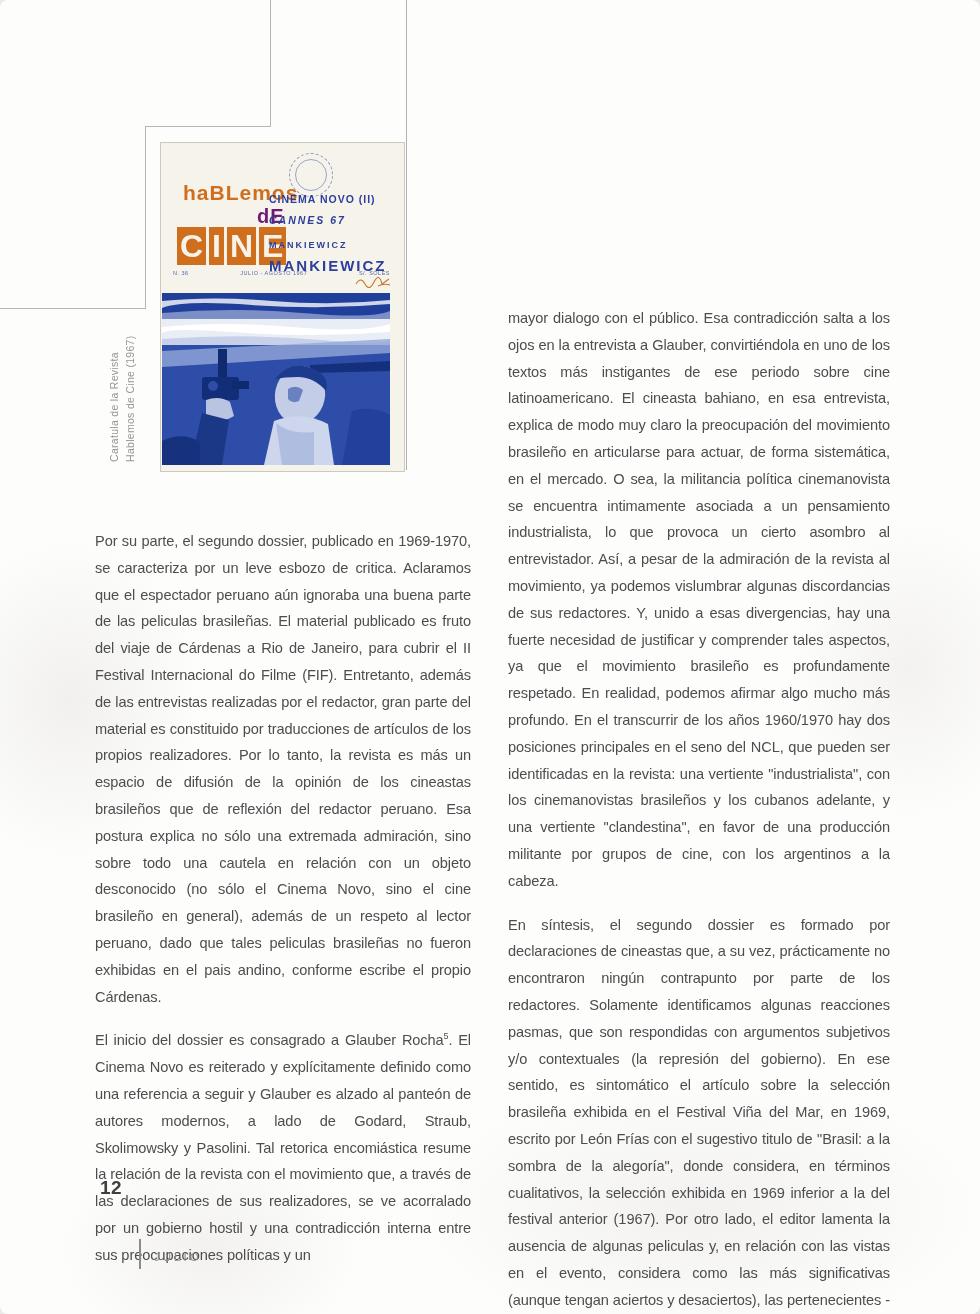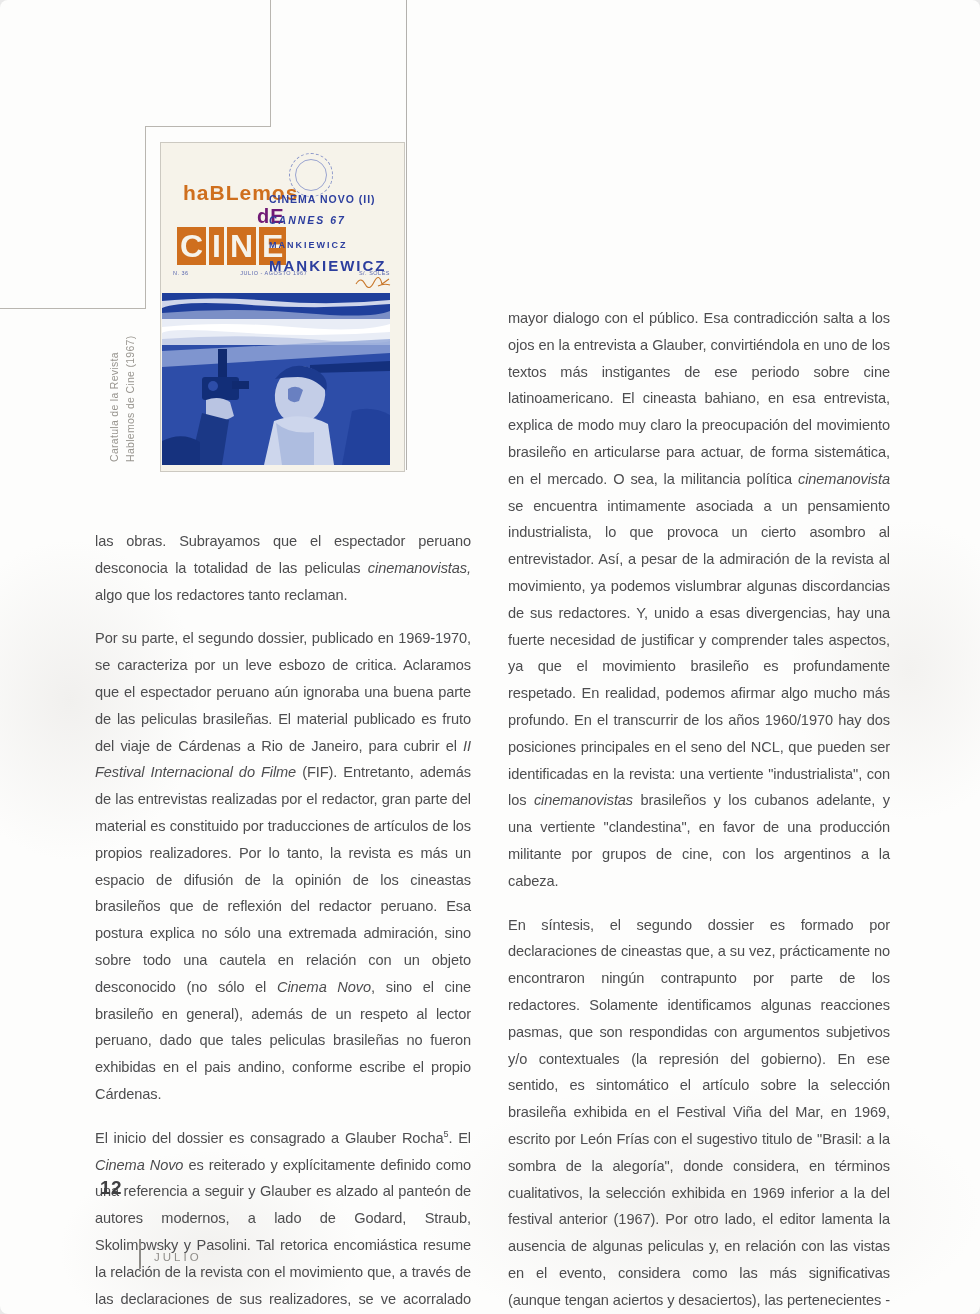--- a/index.html
+++ b/index.html
@@ -60,21 +60,21 @@
     transform:rotate(-90deg); transform-origin:0 0;
     width:142px; color:#98958f; font-size:10.5px; line-height:16px;
     letter-spacing:.3px; white-space:nowrap;
   }
 
   
   .col{position:absolute; text-align:justify; font-size:14.6px; line-height:26.8px; letter-spacing:-0.1px;}
   .col-left{left:95px; top:528px; width:376px;}
   .col-right{left:508px; top:305px; width:382px;}
   .col p{margin:0 0 17px 0;}
-  .it{font-style:italic;}
+  .it{}
   sup{font-size:9px; line-height:0;}
 
   
   .pagenum{position:absolute; left:100px; top:1177px; font-size:19px; font-weight:bold; color:#3f3f41; letter-spacing:.5px;}
   .pagebar{position:absolute; left:139px; top:1239px; width:2px; height:30px; background:#8d8b87;}
   .sectionlbl{position:absolute; left:154px; top:1251px; font-size:11.5px; letter-spacing:3px; color:#8f8d89;}
 </style>
 </head>
 <body>
 
@@ -147,21 +147,20 @@
       </svg>
     </div>
   </div>
 
   <div class="caption">
     <div>Caratula de la Revista</div>
     <div>Hablemos de Cine (1967)</div>
   </div>
 
   <div class="col col-left">
-    <p><span>las obras. Subrayamos que el espectador peruano desconocia la totalidad de las peliculas </span><span class="it">cinemanovistas,</span><span> algo que los redactores tanto reclaman.</span></p>
     <p><span>Por su parte, el segundo dossier, publicado en 1969-1970, se caracteriza por un leve esbozo de critica. Aclaramos que el espectador peruano aún ignoraba una buena parte de las peliculas brasileñas. El material publicado es fruto del viaje de Cárdenas a Rio de Janeiro, para cubrir el </span><span class="it">II Festival Internacional do Filme</span><span> (FIF). Entretanto, además de las entrevistas realizadas por el redactor, gran parte del material es constituido por traducciones de artículos de los propios realizadores. Por lo tanto, la revista es más un espacio de difusión de la opinión de los cineastas brasileños que de reflexión del redactor peruano. Esa postura explica no sólo una extremada admiración, sino sobre todo una cautela en relación con un objeto desconocido (no sólo el </span><span class="it">Cinema Novo</span><span>, sino el cine brasileño en general), además de un respeto al lector peruano, dado que tales peliculas brasileñas no fueron exhibidas en el pais andino, conforme escribe el propio Cárdenas.</span></p>
     <p><span>El inicio del dossier es consagrado a Glauber Rocha</span><sup>5</sup><span>. El </span><span class="it">Cinema Novo</span><span> es reiterado y explícitamente definido como una referencia a seguir y Glauber es alzado al panteón de autores modernos, a lado de Godard, Straub, Skolimowsky y Pasolini. Tal retorica encomiástica resume la relación de la revista con el movimiento que, a través de las declaraciones de sus realizadores, se ve acorralado por un gobierno hostil y una contradicción interna entre sus preocupaciones políticas y un</span></p>
   </div>
 
   <div class="col col-right">
     <p><span>mayor dialogo con el público. Esa contradicción salta a los ojos en la entrevista a Glauber, convirtiéndola en uno de los textos más instigantes de ese periodo sobre cine latinoamericano. El cineasta bahiano, en esa entrevista, explica de modo muy claro la preocupación del movimiento brasileño en articularse para actuar, de forma sistemática, en el mercado. O sea, la militancia política </span><span class="it">cinemanovista</span><span> se encuentra intimamente asociada a un pensamiento industrialista, lo que provoca un cierto asombro al entrevistador. Así, a pesar de la admiración de la revista al movimiento, ya podemos vislumbrar algunas discordancias de sus redactores. Y, unido a esas divergencias, hay una fuerte necesidad de justificar y comprender tales aspectos, ya que el movimiento brasileño es profundamente respetado. En realidad, podemos afirmar algo mucho más profundo. En el transcurrir de los años 1960/1970 hay dos posiciones principales en el seno del NCL, que pueden ser identificadas en la revista: una vertiente "industrialista", con los </span><span class="it">cinemanovistas</span><span> brasileños y los cubanos adelante, y una vertiente "clandestina", en favor de una producción militante por grupos de cine, con los argentinos a la cabeza.</span></p>
     <p><span>En síntesis, el segundo dossier es formado por declaraciones de cineastas que, a su vez, prácticamente no encontraron ningún contrapunto por parte de los redactores. Solamente identificamos algunas reacciones pasmas, que son respondidas con argumentos subjetivos y/o contextuales (la represión del gobierno). En ese sentido, es sintomático el artículo sobre la selección brasileña exhibida en el Festival Viña del Mar, en 1969, escrito por León Frías con el sugestivo titulo de "Brasil: a la sombra de la alegoría", donde considera, en términos cualitativos, la selección exhibida en 1969 inferior a la del festival anterior (1967). Por otro lado, el editor lamenta la ausencia de algunas peliculas y, en relación con las vistas en el evento, considera como las más significativas (aunque tengan aciertos y desaciertos), las pertenecientes - en términos del autor - a "un cine de revestimiento alegórico", considerándolas como una tendencia de aquel entonces de la cinematografia brasileña.</span></p>
   </div>
 
   <div class="pagenum">12</div>

